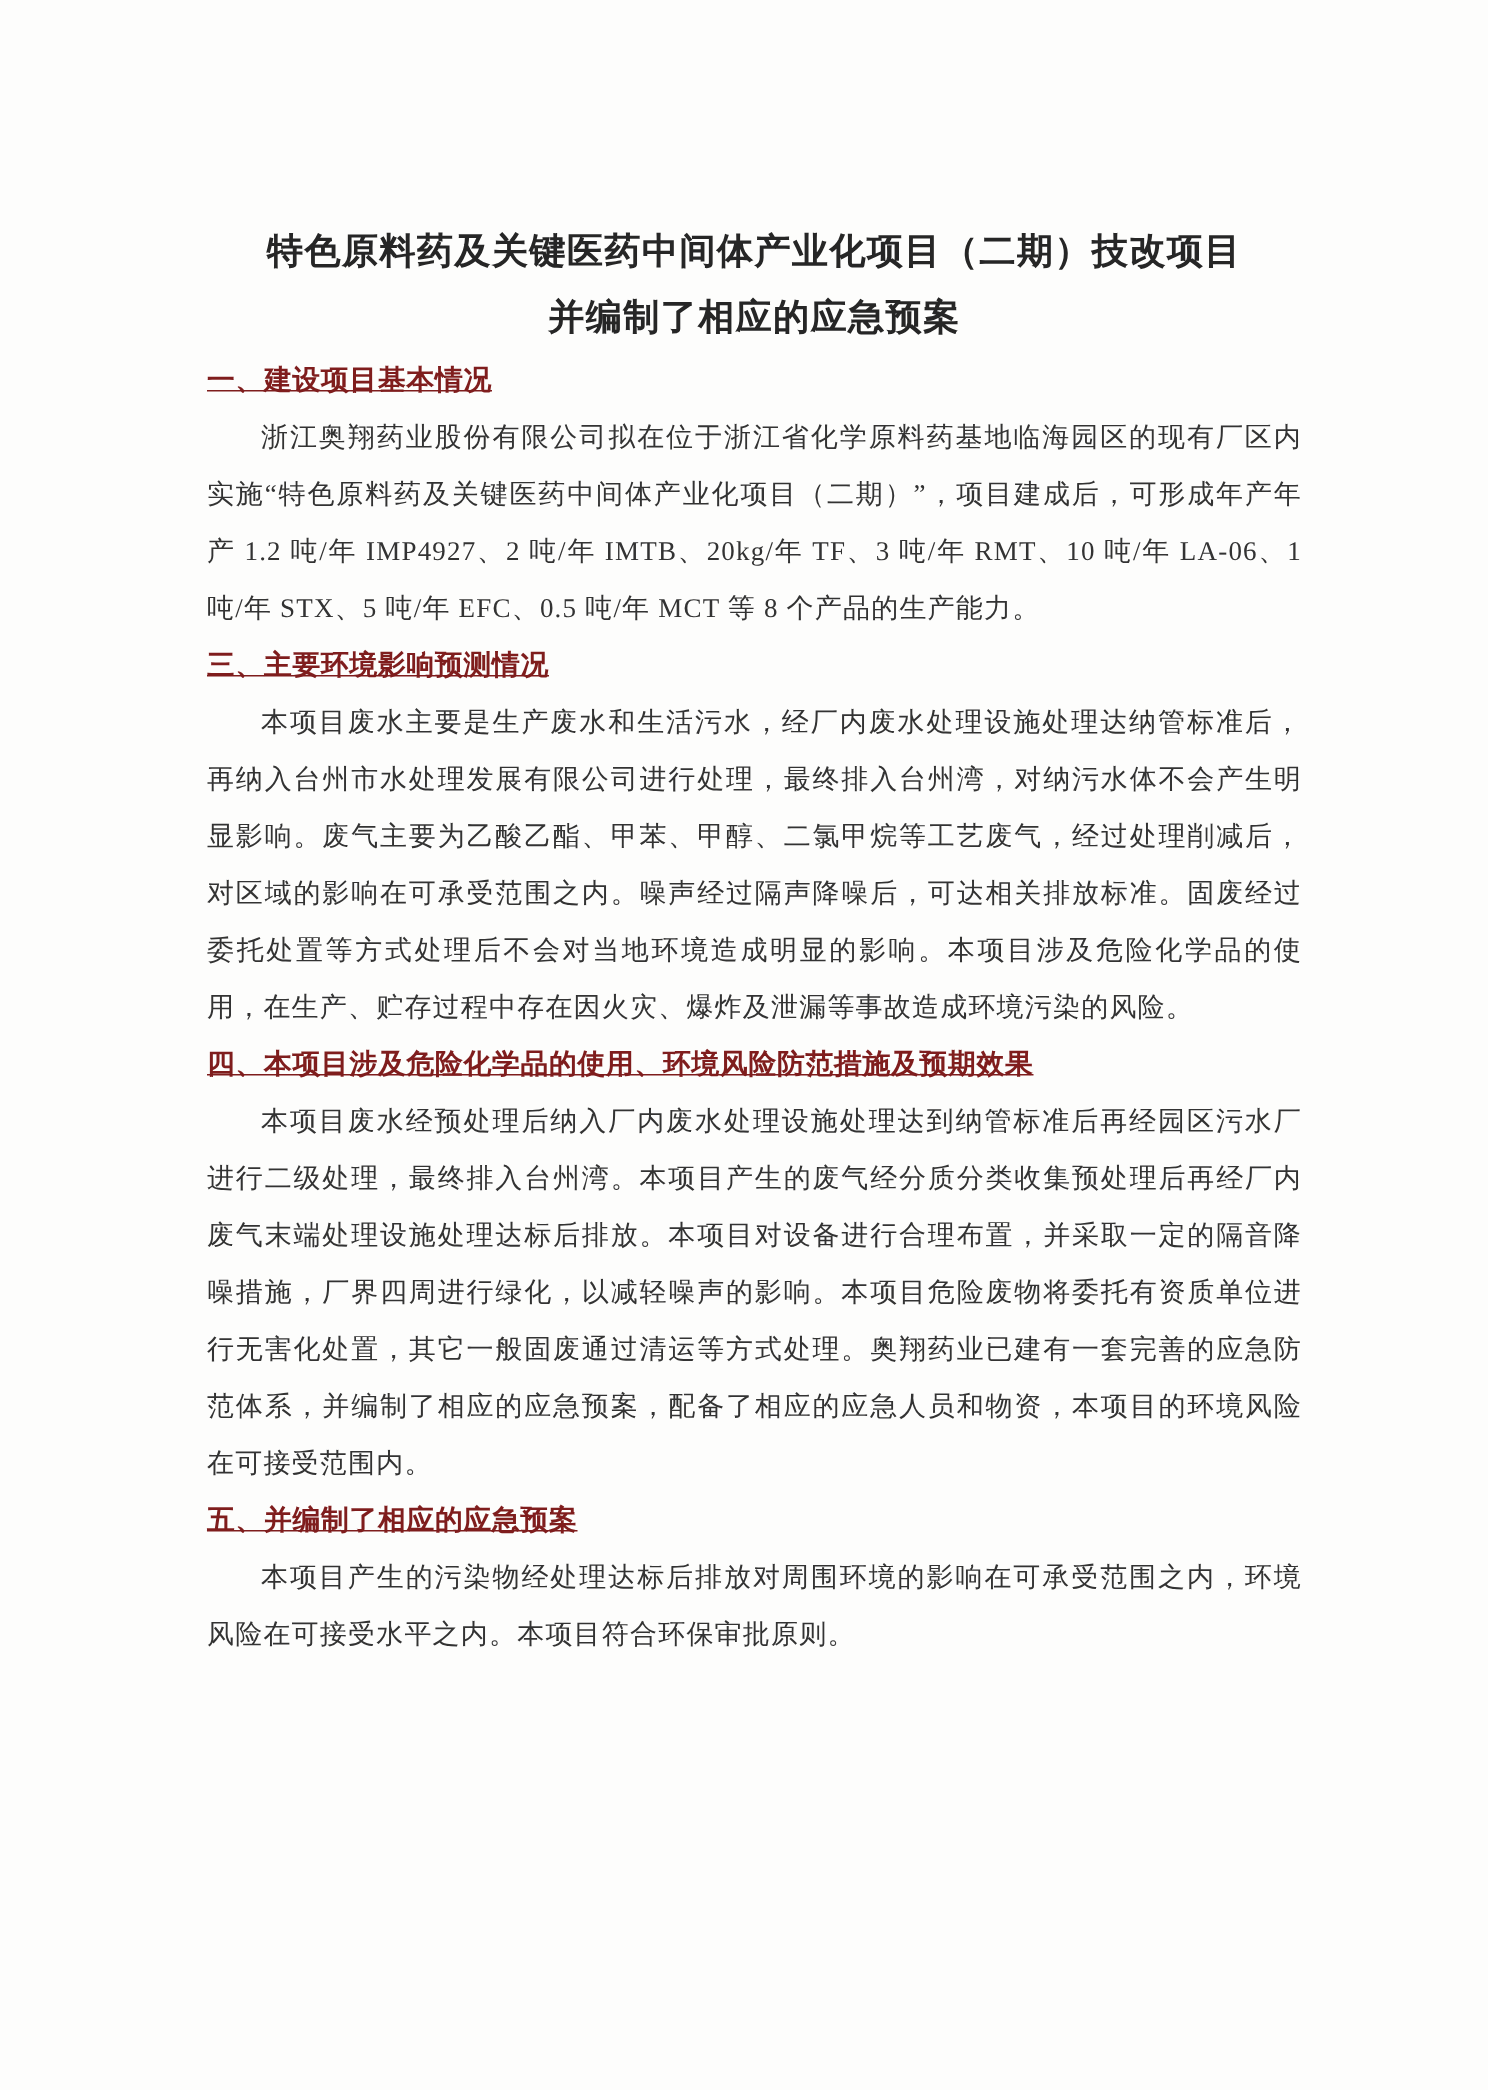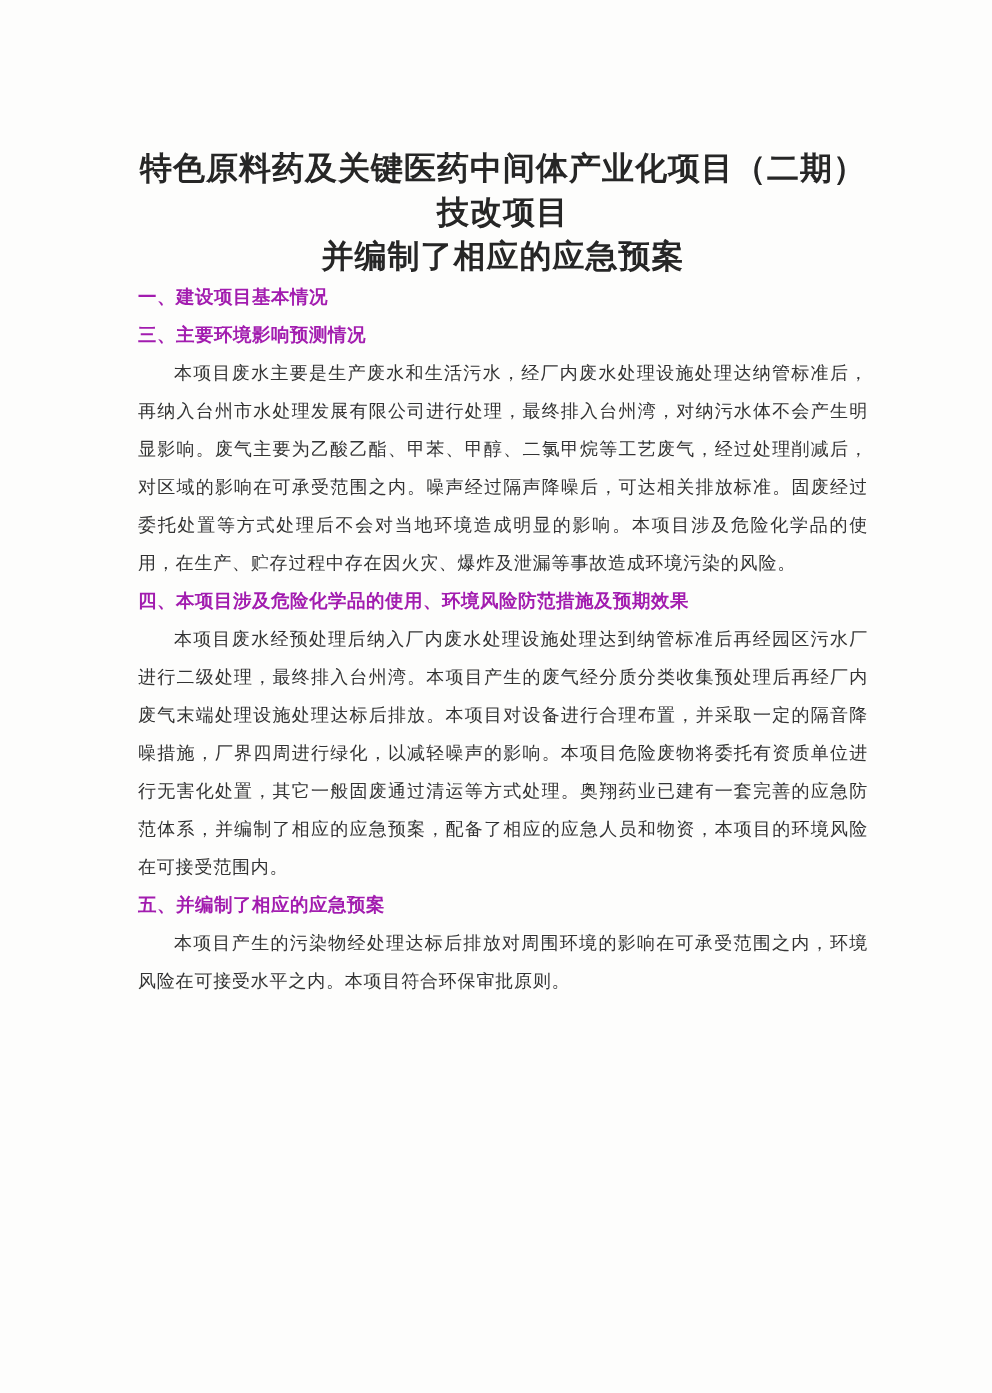--- a/index.html
+++ b/index.html
@@ -21,40 +21,41 @@
   .content {
     position: absolute;
     left: 138px;
     top: 146px;
     width: 730px;
   }
   .doc-title {
     margin: 0;
     font-family: "Liberation Sans", "DejaVu Sans", sans-serif;
     font-weight: 700;
-    font-size: 32px;
+    font-size: 24px;
     line-height: 44px;
     letter-spacing: 1px;
     text-align: center;
     color: #262626;
   }
   .doc-title .title-line {
     display: block;
   }
   .section {
     margin: 0;
   }
   .section-heading {
     margin: 0;
     font-family: "Liberation Sans", "DejaVu Sans", sans-serif;
     font-weight: 700;
     font-size: 18.5px;
     line-height: 38px;
     letter-spacing: 0.5px;
-    color: #a21caf;
+    color: #7f1d1d;
+    text-decoration: underline;
   }
   .section-paragraph {
     margin: 0;
     font-size: 18px;
     line-height: 38px;
     letter-spacing: 0.8px;
     text-indent: 2em;
     text-align: justify;
     color: #333333;
   }
@@ -65,20 +66,21 @@
 <div class="page">
   <div class="content">
 
     <h1 class="doc-title">
       <span class="title-line">特色原料药及关键医药中间体产业化项目（二期）技改项目</span>
       <span class="title-line">并编制了相应的应急预案</span>
     </h1>
 
     <div class="section">
       <h2 class="section-heading">一、建设项目基本情况</h2>
+      <p class="section-paragraph">浙江奥翔药业股份有限公司拟在位于浙江省化学原料药基地临海园区的现有厂区内实施“特色原料药及关键医药中间体产业化项目（二期）”，项目建成后，可形成年产年产 1.2 吨/年 IMP4927、2 吨/年 IMTB、20kg/年 TF、3 吨/年 RMT、10 吨/年 LA-06、1 吨/年 STX、5 吨/年 EFC、0.5 吨/年 MCT 等 8 个产品的生产能力。</p>
     </div>
 
     <div class="section">
     </div>
 
     <div class="section">
       <h2 class="section-heading">三、主要环境影响预测情况</h2>
       <p class="section-paragraph">本项目废水主要是生产废水和生活污水，经厂内废水处理设施处理达纳管标准后，再纳入台州市水处理发展有限公司进行处理，最终排入台州湾，对纳污水体不会产生明显影响。废气主要为乙酸乙酯、甲苯、甲醇、二氯甲烷等工艺废气，经过处理削减后，对区域的影响在可承受范围之内。噪声经过隔声降噪后，可达相关排放标准。固废经过委托处置等方式处理后不会对当地环境造成明显的影响。本项目涉及危险化学品的使用，在生产、贮存过程中存在因火灾、爆炸及泄漏等事故造成环境污染的风险。</p>
     </div>
 

